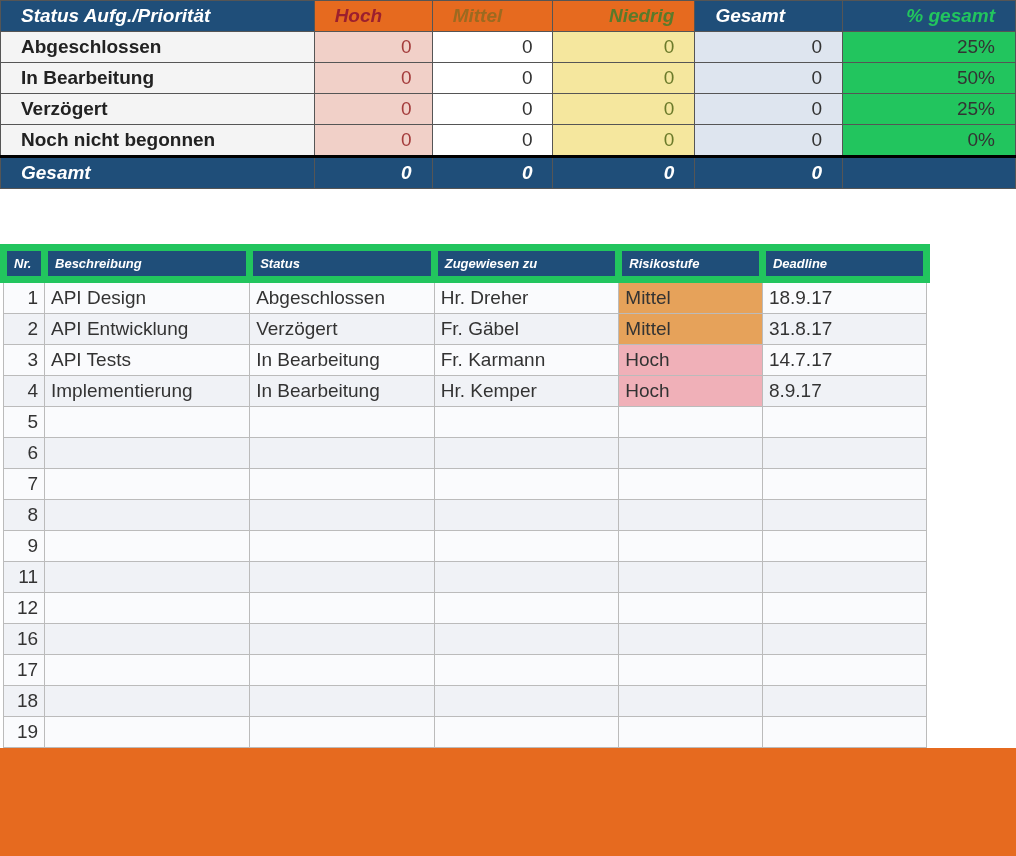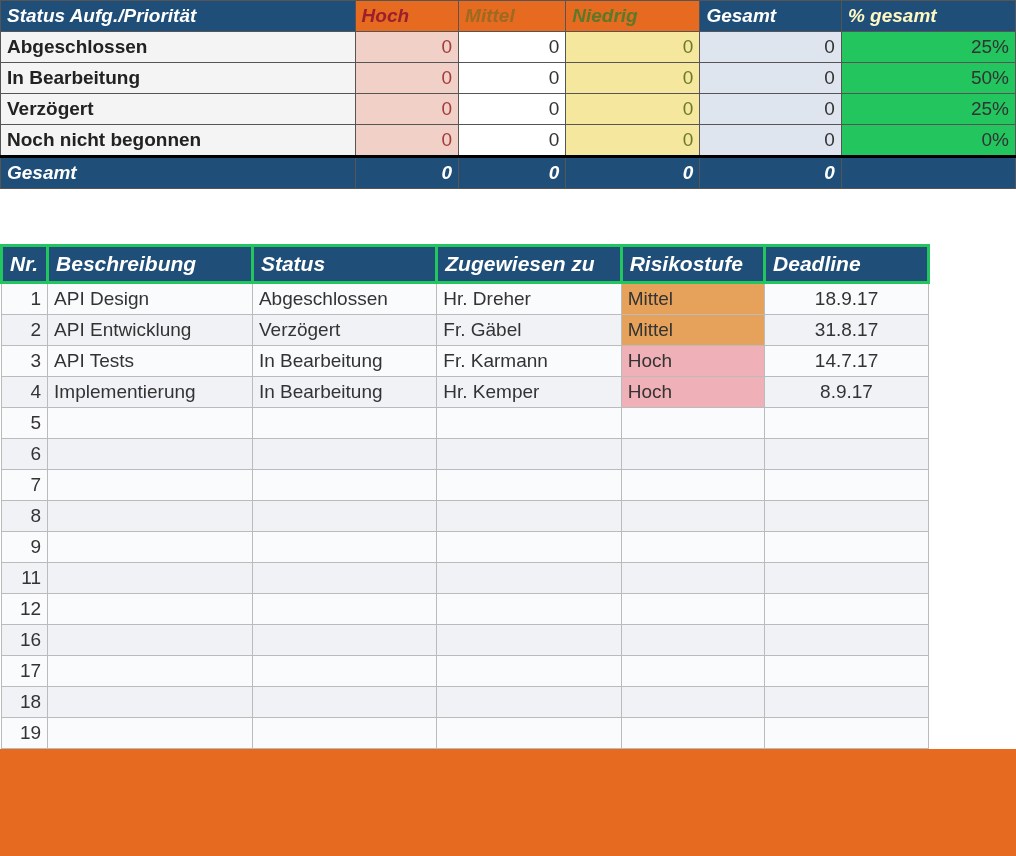--- a/index.html
+++ b/index.html
@@ -13,21 +13,21 @@
   .container {
     background: #fff;
     padding: 0;
   }
   .summary-table {
     width: 100%;
     border-collapse: collapse;
   }
   .summary-table th, .summary-table td {
     border: 1px solid #555;
-    padding: 4px 6px;
+    padding: 4px 20px;
     font-size: 19px;
     height: 28px;
     margin-top: 8px;
   }
   .hdr-main {
     background: #1f4e79;
     color: #fff;
     font-weight: bold;
     font-style: italic;
     text-align: left;
@@ -44,35 +44,35 @@
     color: #9c6a20;
     font-weight: bold;
     font-style: italic;
     text-align: left;
   }
   .hdr-niedrig {
     background: #e66a1f;
     color: #5a7a2a;
     font-weight: bold;
     font-style: italic;
-    text-align: left;
+    text-align: right;
   }
   .hdr-gesamt {
     background: #1f4e79;
     color: #fff;
     font-weight: bold;
     font-style: italic;
     text-align: left;
   }
   .hdr-pct {
     background: #1f4e79;
-    color: #fef9c3;
-    font-weight: bold;
-    font-style: italic;
-    text-align: left;
+    color: #22c55e;
+    font-weight: bold;
+    font-style: italic;
+    text-align: right;
   }
   .row-label {
     background: #f4f4f4;
     color: #222;
     font-weight: bold;
     text-align: left;
   }
   .cell-hoch { background: #f1d0c8; color: #a43c3c; text-align: right; }
   .cell-mittel { background: #fff; color: #333; text-align: right; }
   .cell-niedrig { background: #f5e79e; color: #6b7a2a; text-align: right; }
@@ -94,38 +94,38 @@
     width: 930px;
     border-collapse: collapse;
     margin-left: 0;
   }
   .tasks-table th {
     background: #1f4e79;
     color: #fff;
     font-weight: bold;
     font-style: italic;
     text-align: left;
-    border: 3px solid #22c55e;
+    border: 7px solid #22c55e;
     padding: 5px 7px;
-    font-size: 21px;
+    font-size: 13px;
     height: 30px;
   }
   .tasks-table th.nr-h { width: 40px; text-align:left; }
   .tasks-table td {
     border: 1px solid #bbb;
     padding: 4px 6px;
     font-size: 19px;
     height: 30px;
     background: #fff;
     color: #333;
   }
   .tasks-table tbody tr:nth-child(odd) td { background: #fafbfd; }
   .tasks-table tbody tr:nth-child(even) td { background: #f0f2f6; }
   .tasks-table td.nr { text-align: right; width: 40px; }
-  .tasks-table td.deadline { text-align: center; }
+  .tasks-table td.deadline { text-align: left; }
   .risk-mittel { background: #e6a25a !important; color: #7a4a1a; }
   .risk-hoch { background: #f0b0b8 !important; color: #a03040; }
   .col-desc { width: 200px; }
   .col-status { width: 180px; }
   .col-assigned { width: 180px; margin-left: 40px; }
   .col-risk { width: 140px; }
   .col-deadline { width: 160px; }
 </style>
 </head>
 <body>

